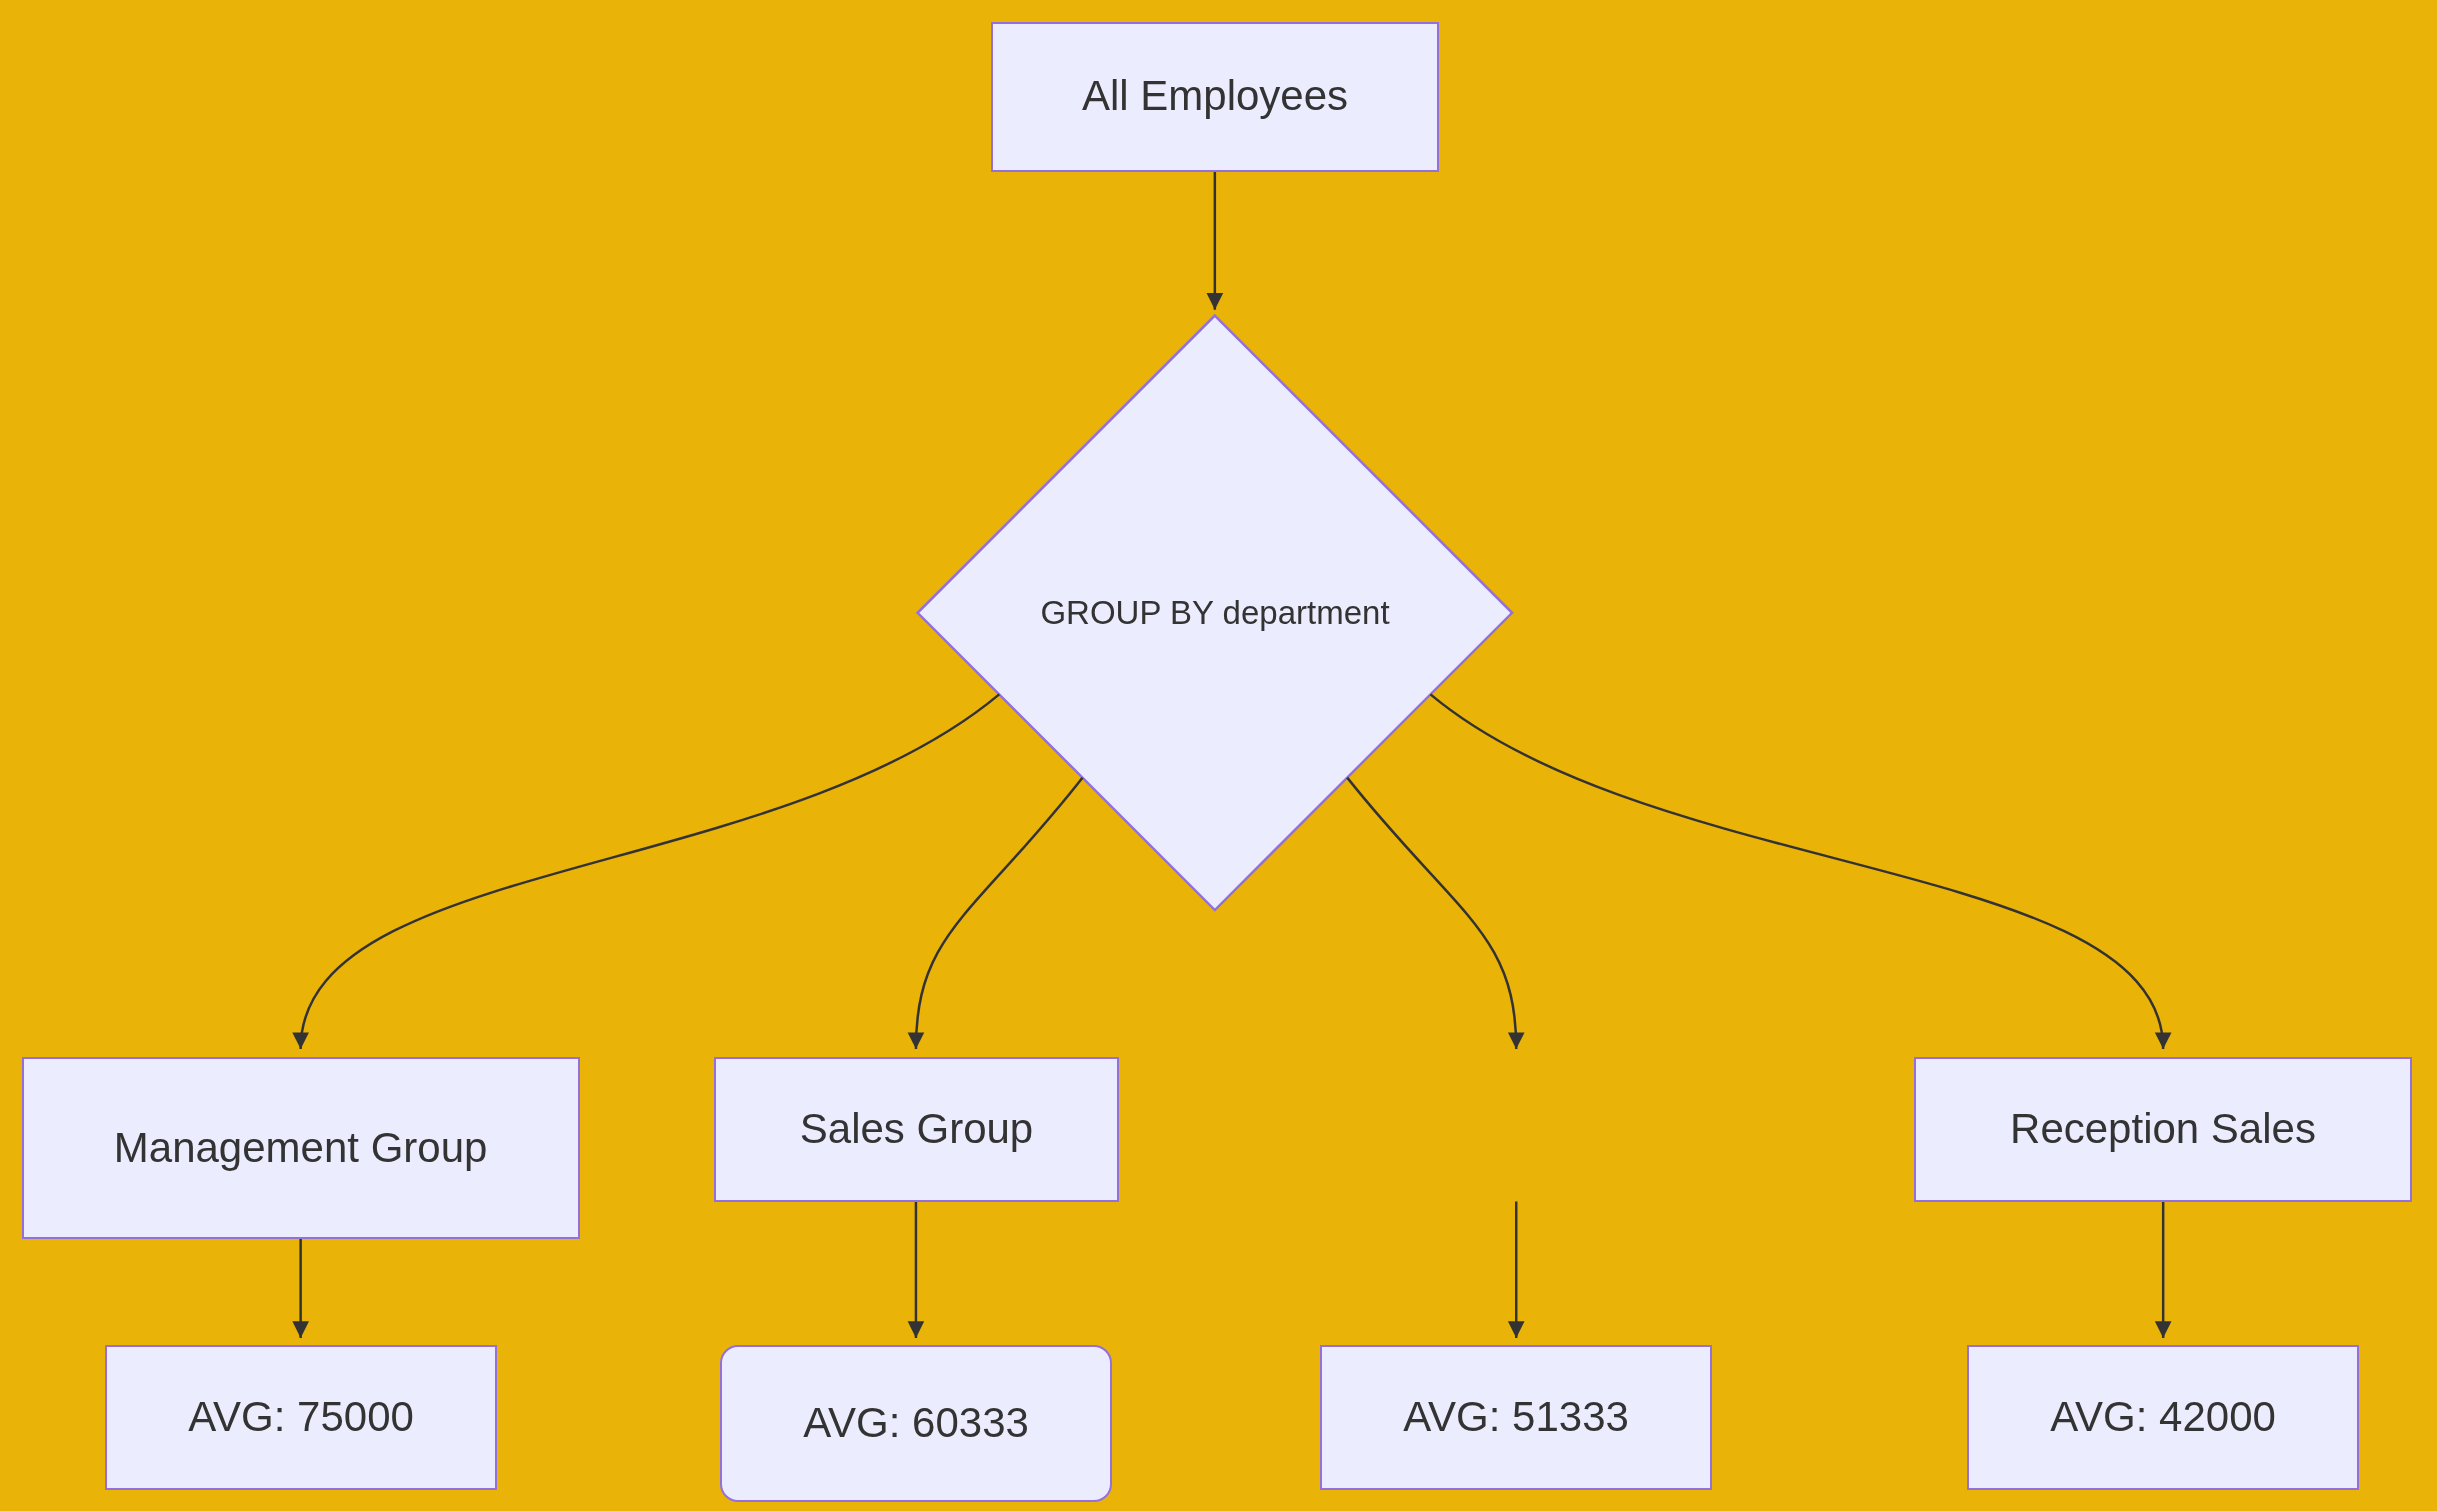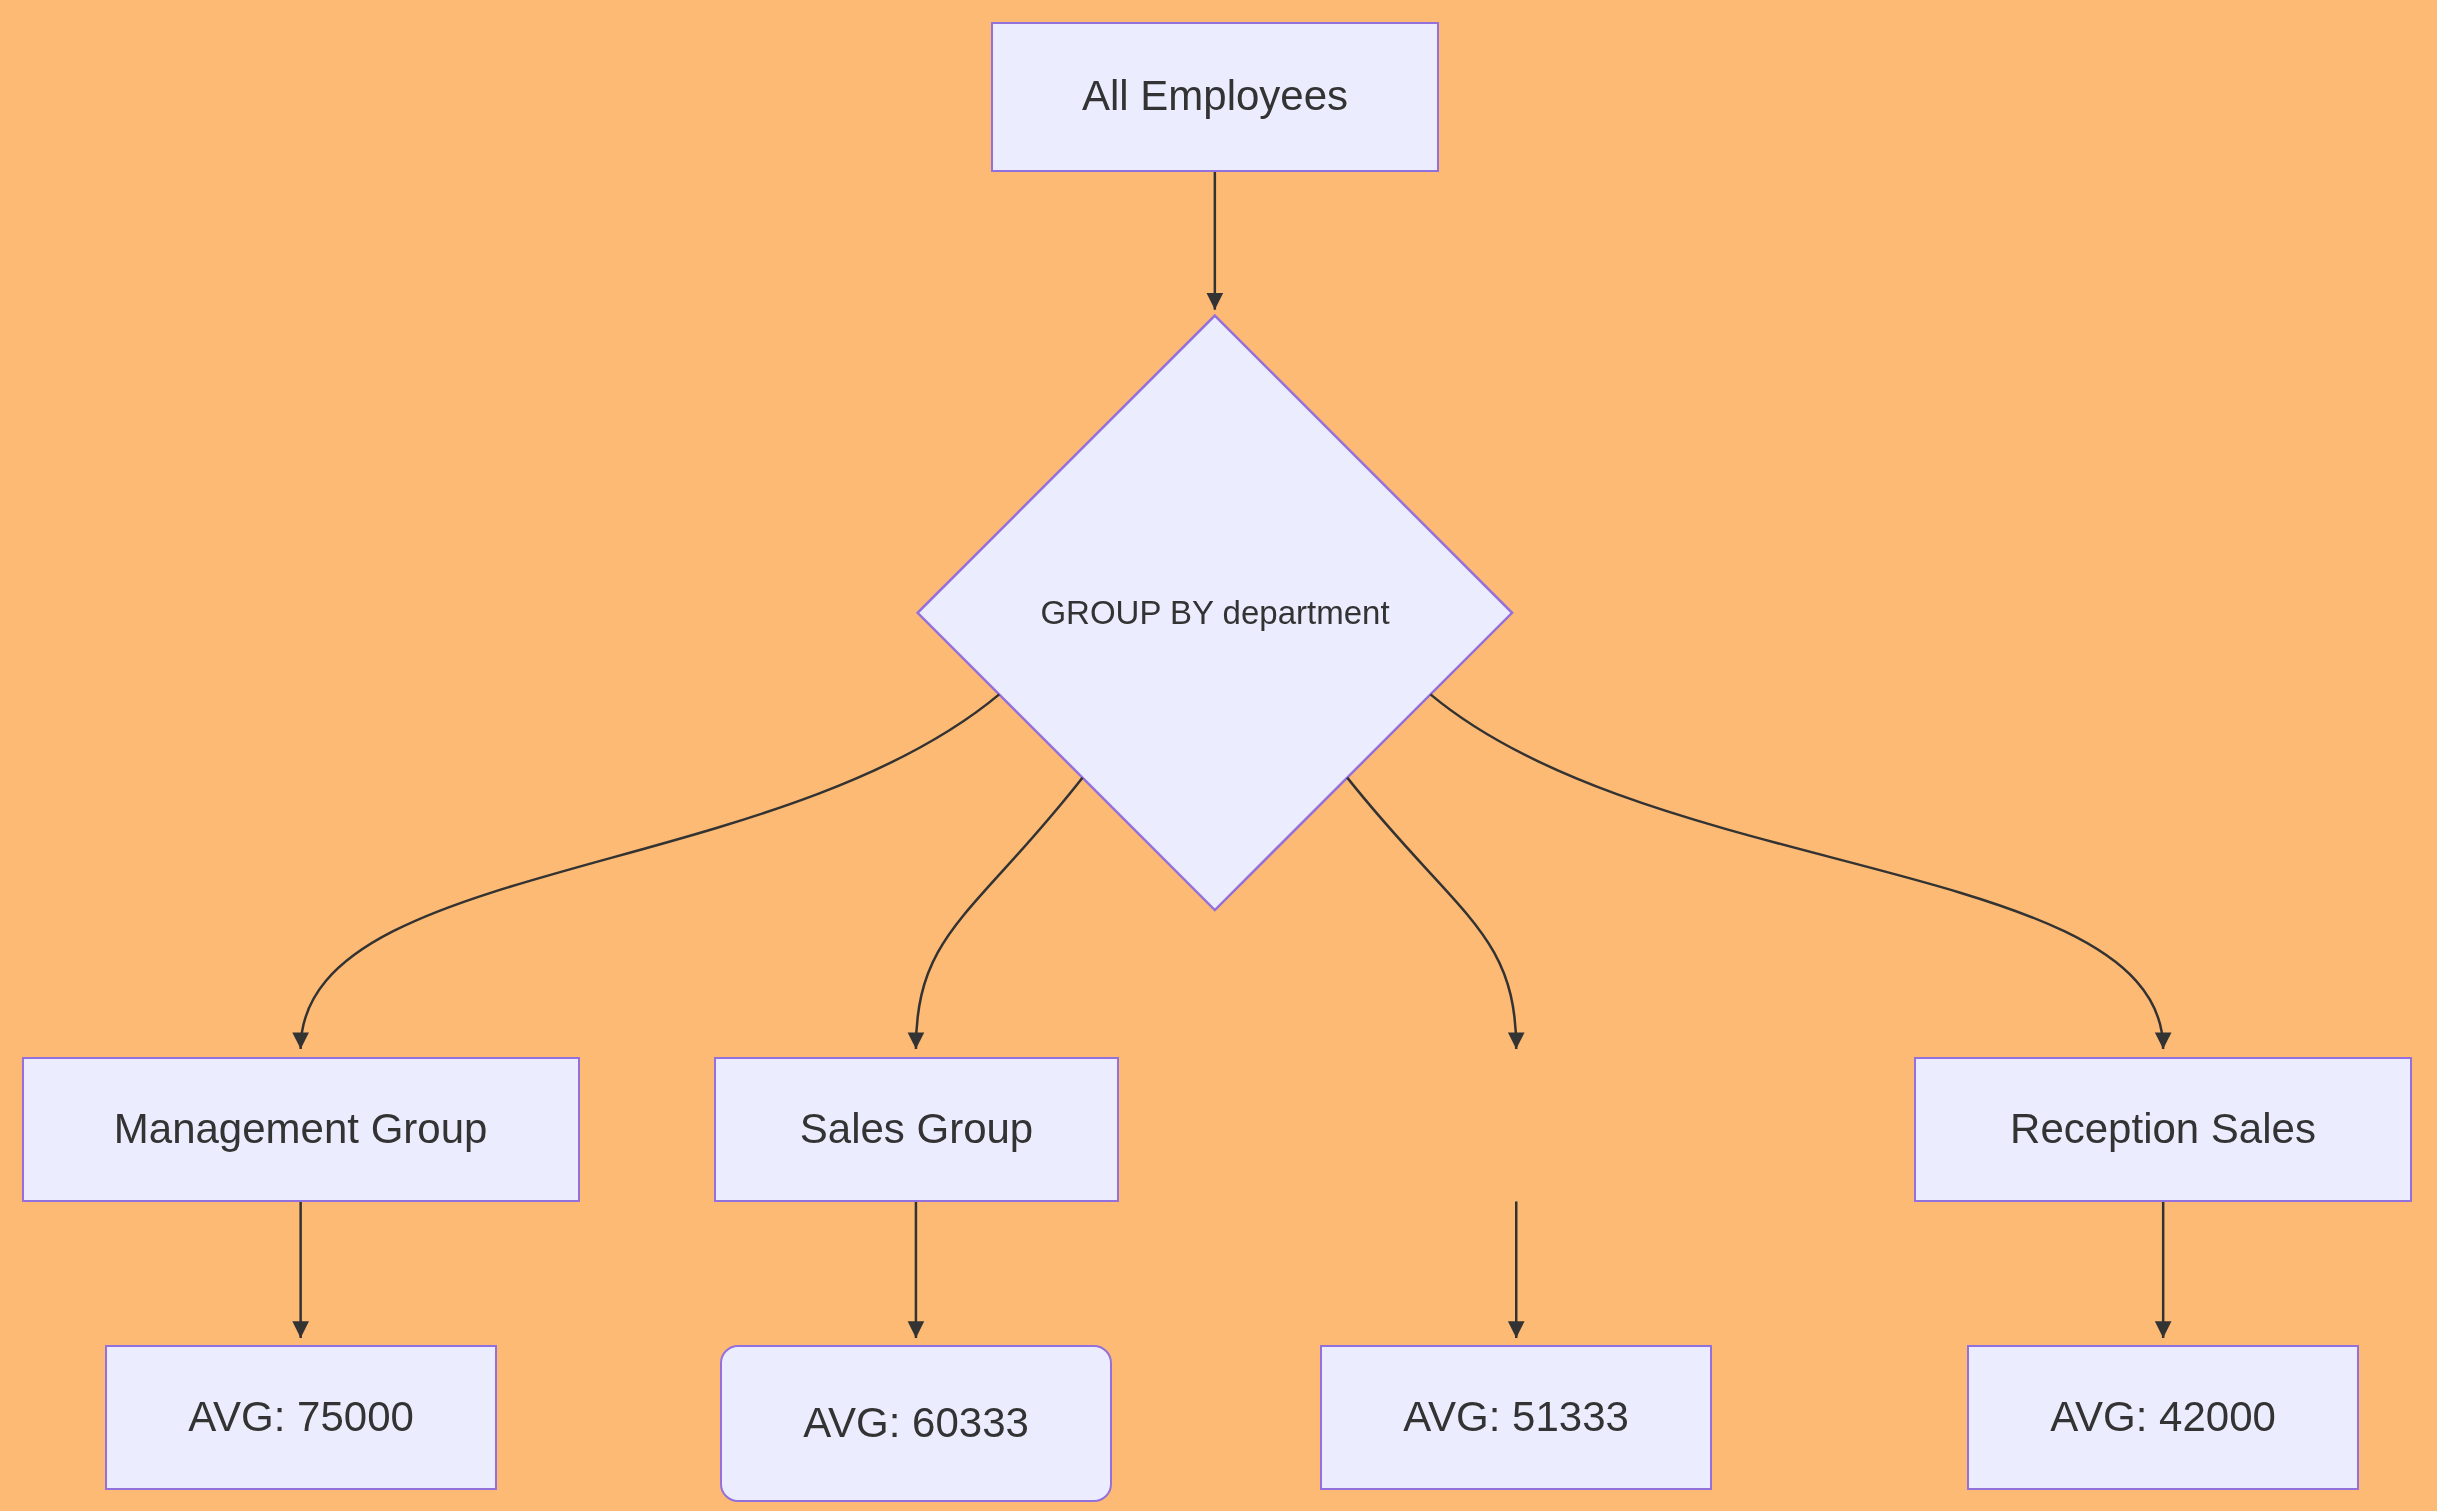--- a/index.html
+++ b/index.html
@@ -5,21 +5,21 @@
   html, body {
     margin: 0;
     padding: 0;
     background: #ffffff;
     font-family: "Liberation Sans", "DejaVu Sans", sans-serif;
   }
   .canvas {
     position: relative;
     width: 2438px;
     height: 1512px;
-    background: #fdba74;
+    background: #eab308;
     overflow: hidden;
   }
   .edges {
     position: absolute;
     left: 0;
     top: 0;
     width: 2438px;
     height: 1512px;
     z-index: 1;
   }
@@ -44,21 +44,21 @@
     display: flex;
     align-items: center;
     justify-content: center;
     color: #333333;
     font-size: 33px;
     text-align: center;
     white-space: nowrap;
   }
   
   .n-source     { left: 991px; top: 21.6px;   width: 448px; height: 150px; }
-  .n-mgmt       { left: 21.6px;   top: 1057px; width: 558px; height: 145px; }
+  .n-mgmt       { left: 21.6px;   top: 1057px; width: 558px; height: 182px; }
   .n-sales      { left: 714px;  top: 1057px; width: 405px; height: 145px; }
   .n-acct       { left: 1252px; top: 1057px; width: 529px; height: 145px; }
   .n-recp       { left: 1914px; top: 1057px; width: 498px; height: 145px; }
   .n-avg-mgmt   { left: 105px;  top: 1345px; width: 392px; height: 145px; }
   .n-avg-sales  { left: 720px;  top: 1345px; width: 392px; height: 157px; border-radius: 18px; }
   .n-avg-acct   { left: 1320px; top: 1345px; width: 392px; height: 145px; }
   .n-avg-recp   { left: 1967px; top: 1345px; width: 392px; height: 145px; }
   .l-groupby    { left: 965px; top: 571px;  width: 500px; height: 83px; }
   .edge {
     fill: none;

